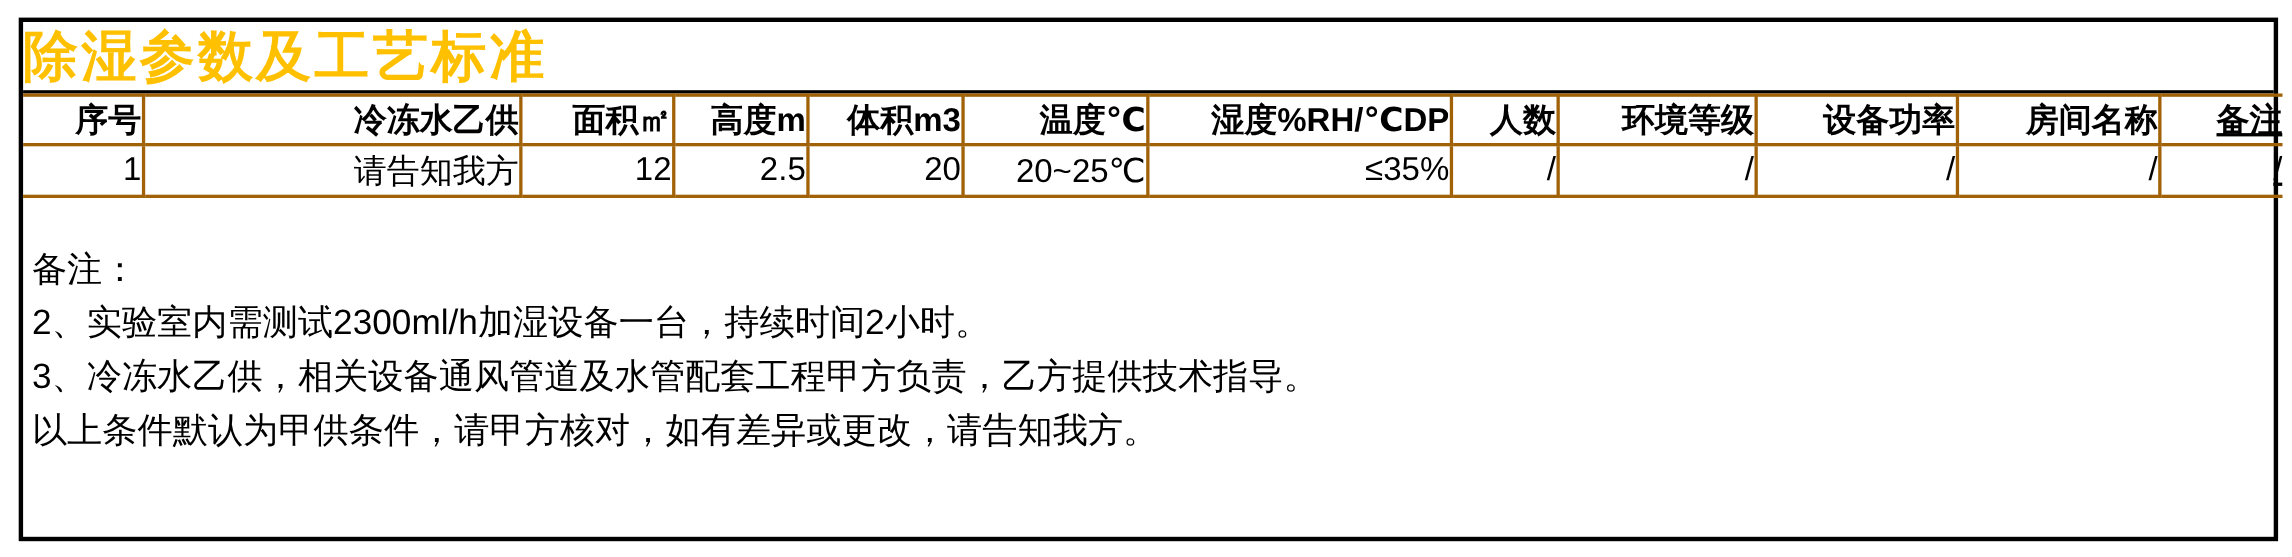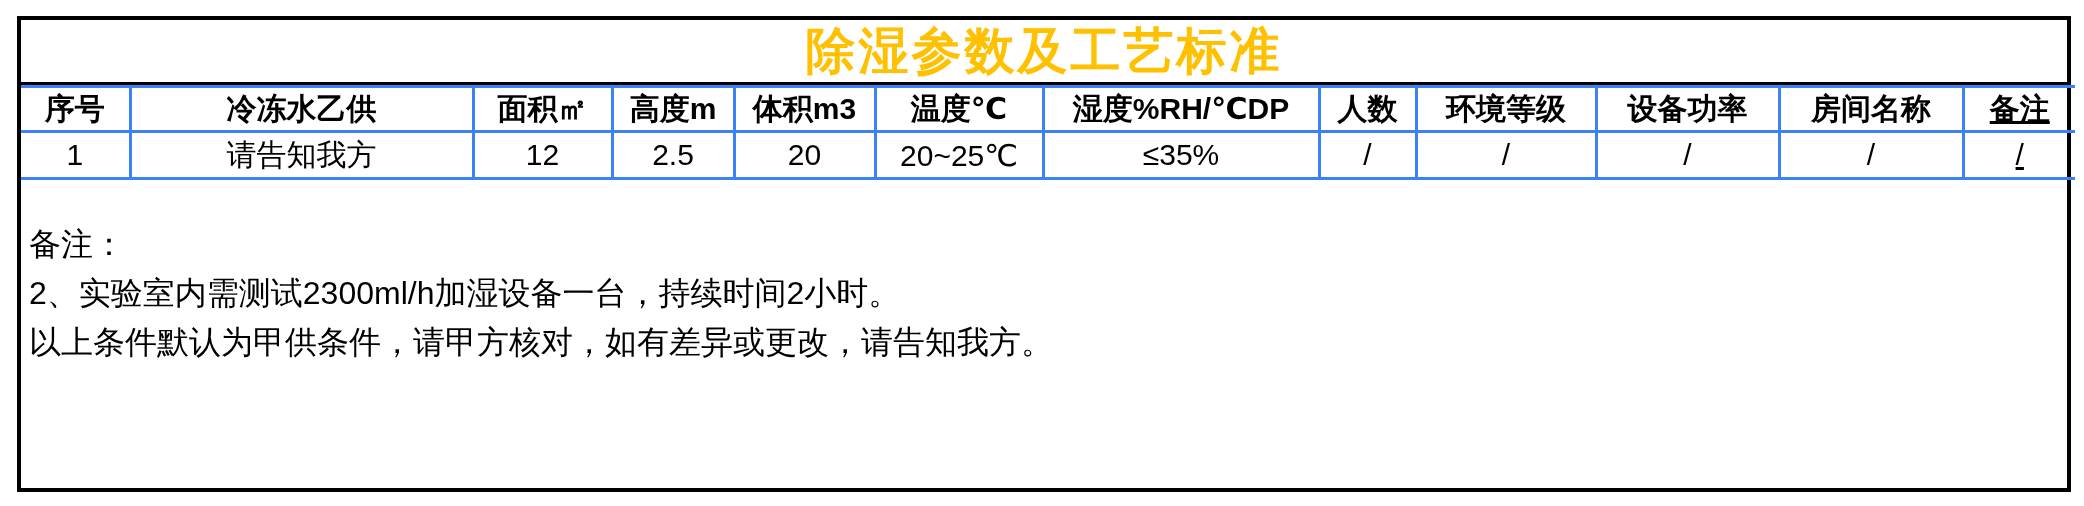--- a/index.html
+++ b/index.html
@@ -15,38 +15,38 @@
     width: 2054px; height: 476px;
     border: 4px solid #000;
     box-sizing: border-box;
     background: #ffffff;
     display: flex; flex-direction: column;
   }
   .title-row {
     height: 65px; flex: 0 0 65px;
     border-bottom: 3px solid #000;
     box-sizing: border-box;
-    display: flex; align-items: center; justify-content: center;
+    display: flex; align-items: center; 
   }
   .doc-title {
     font-size: 50px;
     font-weight: bold;
     color: #FFC000;
     letter-spacing: 3px;
     white-space: nowrap;
   }
   table.grid {
     border-collapse: collapse;
     width: 100%;
     table-layout: fixed;
     flex: 0 0 auto;
   }
   table.grid th, table.grid td {
-    border: 3px solid #3b82f6;
-    text-align: center;
+    border: 3px solid #a16207;
+    text-align: right;
     vertical-align: middle;
     padding: 0;
     box-sizing: border-box;
     white-space: nowrap;
     overflow: hidden;
   }
   table.grid th:first-child, table.grid td:first-child { border-left: none; }
   table.grid th:last-child,  table.grid td:last-child  { border-right: none; text-decoration: underline; }
   .header-row th {
     border-top: none;
@@ -121,17 +121,18 @@
         <td>/</td>
         <td>/</td>
         <td>/</td>
       </tr>
     </tbody>
       </table>
 
     <div class="notes">
       <div>备注：</div>
       <div>2、实验室内需测试2300ml/h加湿设备一台，持续时间2小时。</div>
+      <div>3、冷冻水乙供，相关设备通风管道及水管配套工程甲方负责，乙方提供技术指导。</div>
       <div>以上条件默认为甲供条件，请甲方核对，如有差异或更改，请告知我方。</div>
     </div>
 
   </div>
 </div>
 
 </body></html>

